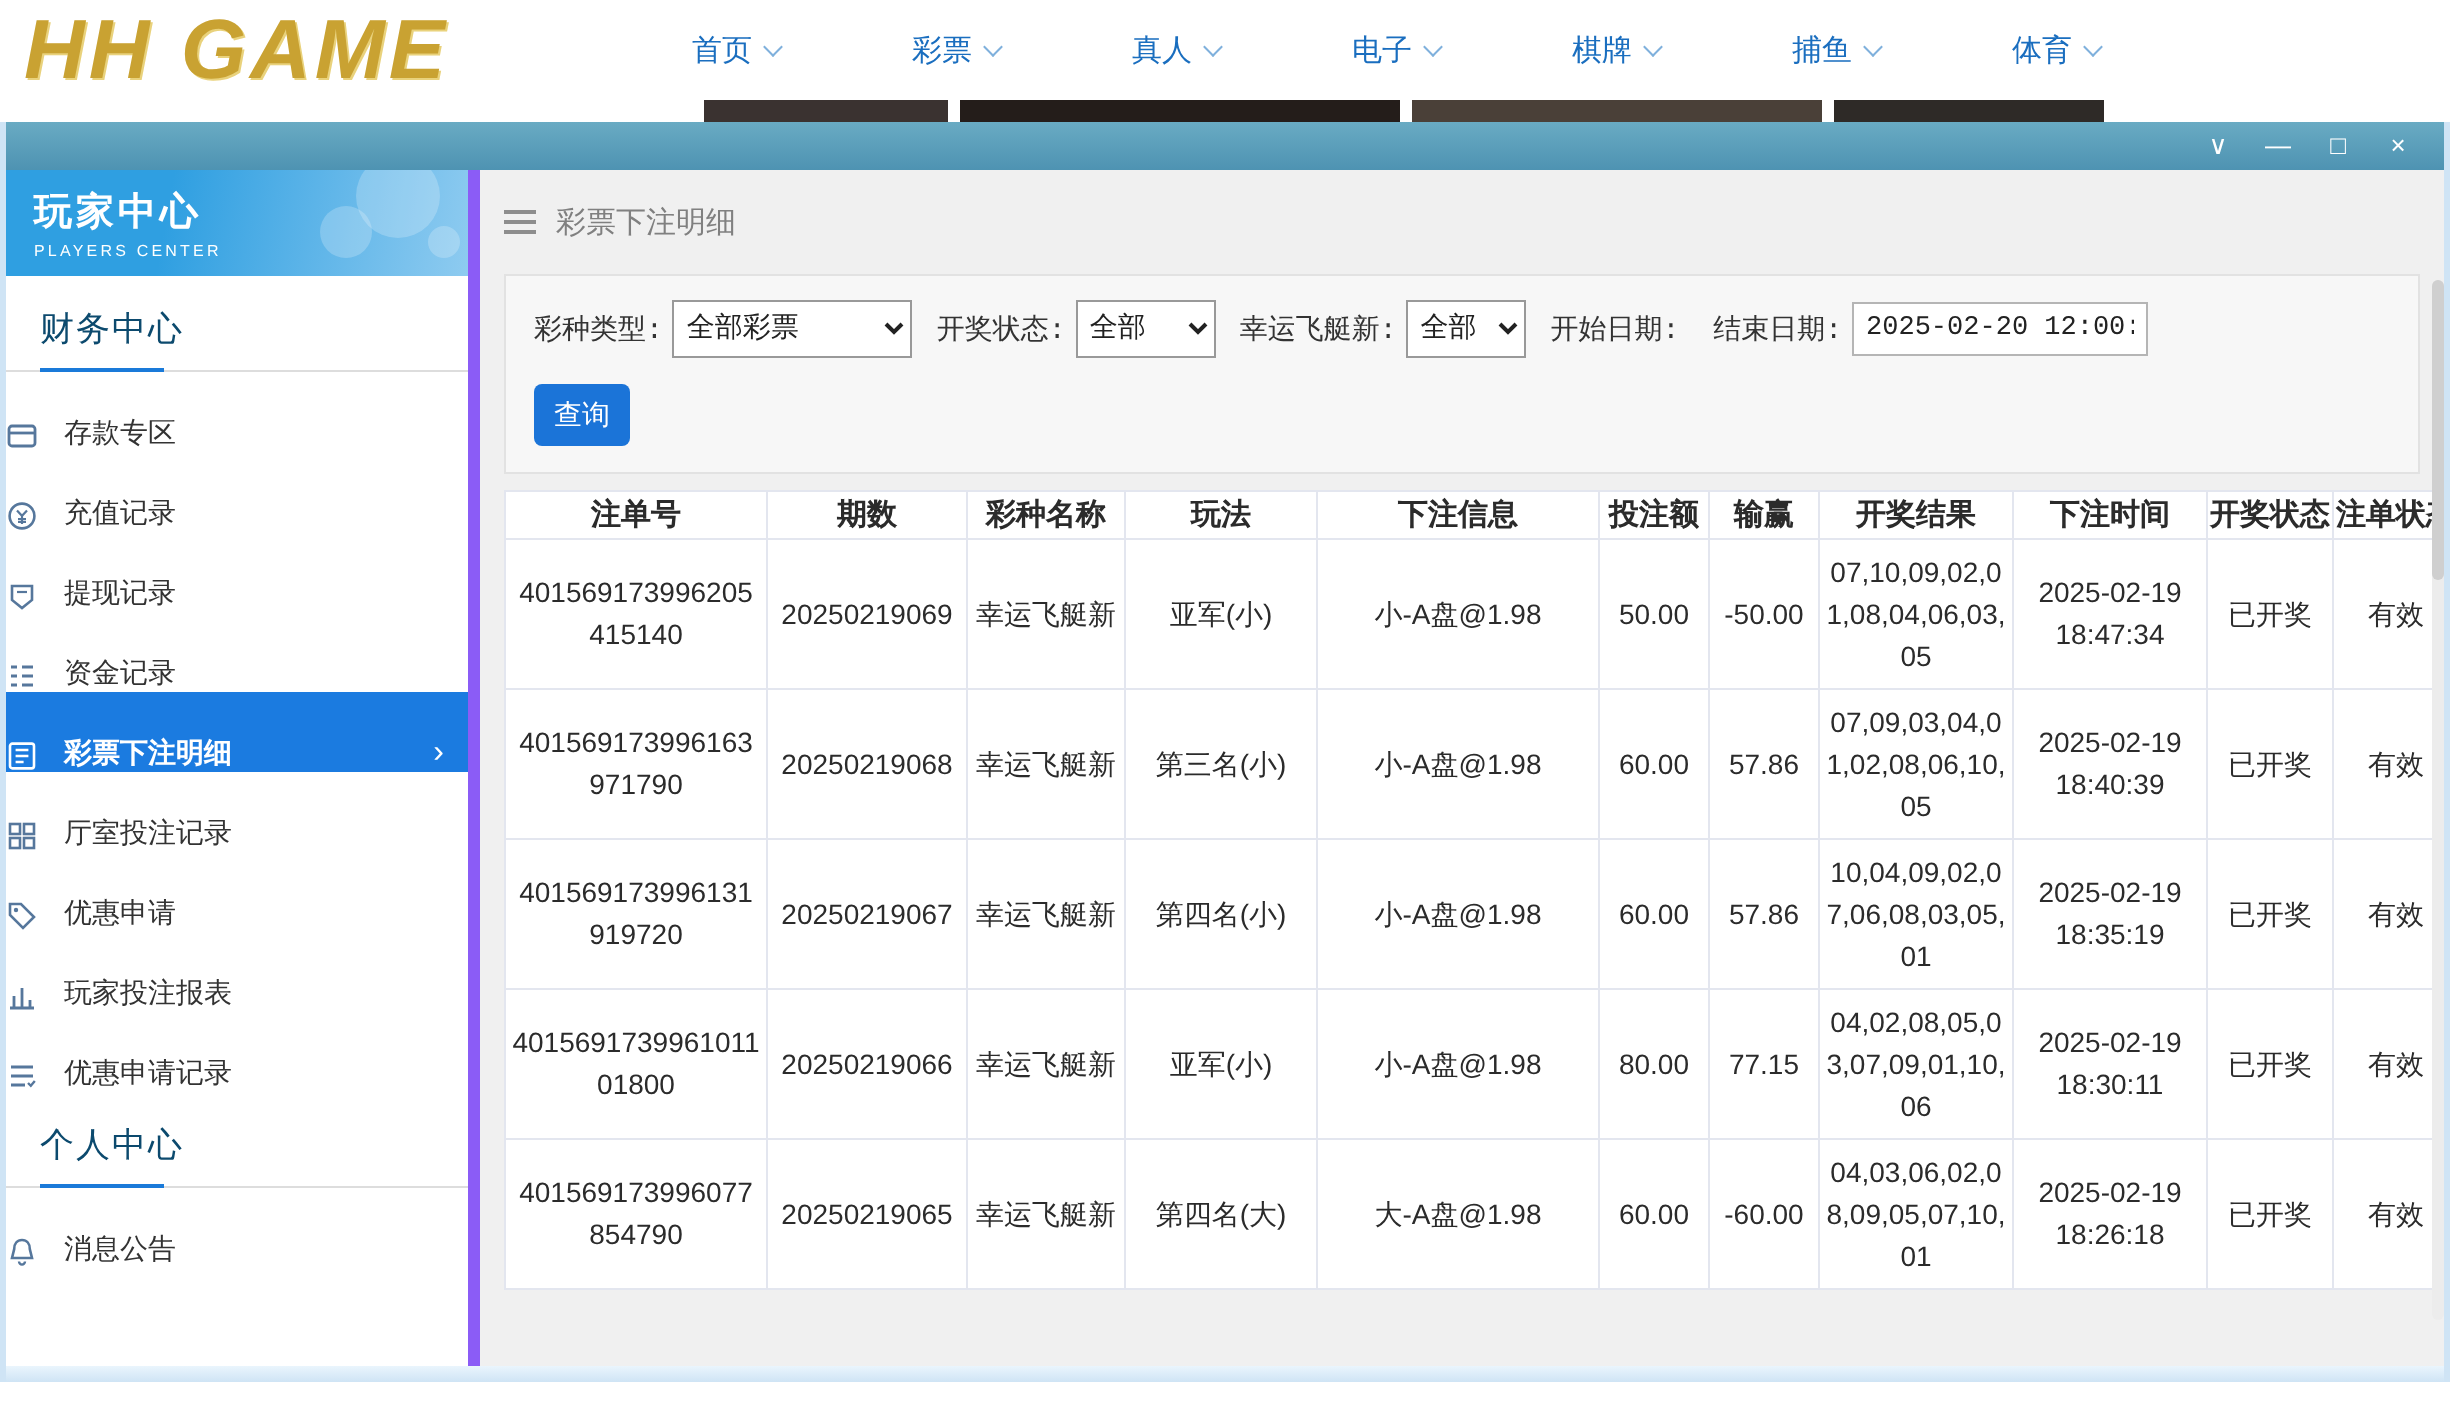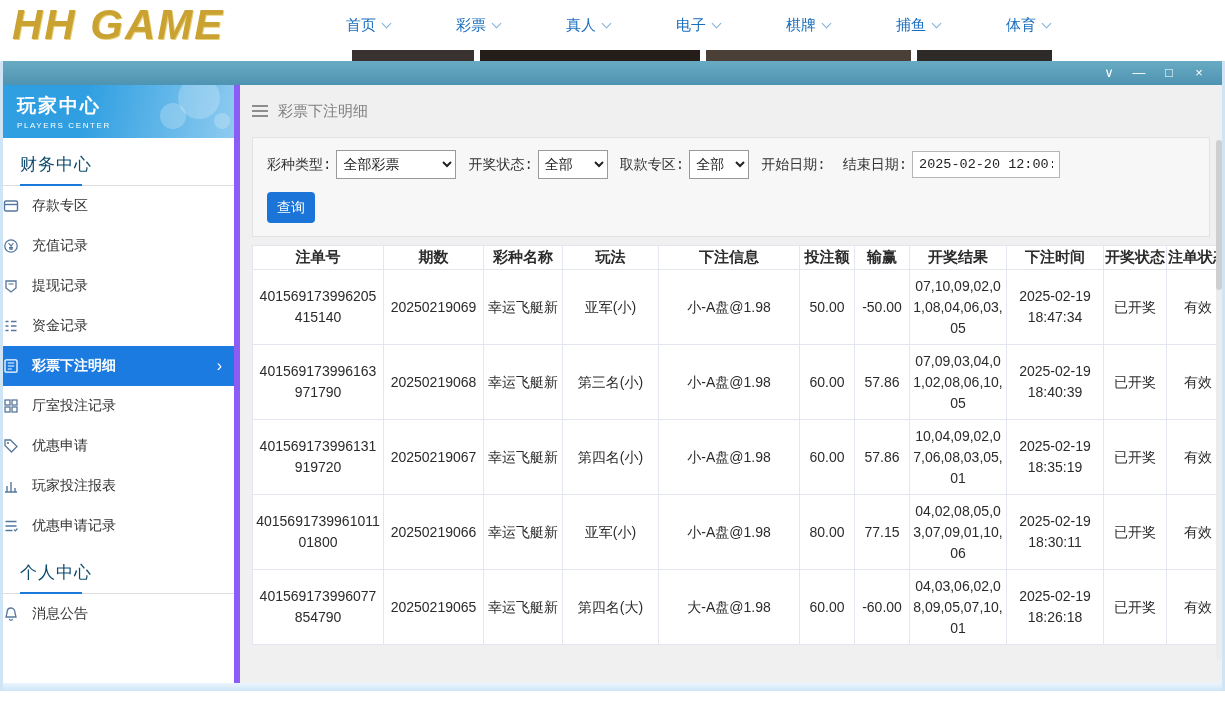--- a/index.html
+++ b/index.html
@@ -31,21 +31,21 @@
   
   .sidebar { width:237px; background:#fff; border-right:6px solid #8b5cf6; overflow:hidden; flex:none; }
   .sidebar-header { height:53px; background:linear-gradient(100deg,#2f9fe1 35%,#8ecbf0);
                     color:#fff; padding:8px 0 0 14px; position:relative; overflow:hidden; }
   .sidebar-header .circ { position:absolute; border-radius:50%; background:rgba(255,255,255,0.22); }
   .sidebar-title { font-size:19px; font-weight:bold; letter-spacing:2px; }
   .sidebar-subtitle { font-size:8px; letter-spacing:1.6px; margin-top:2px; }
   .section-title { position:relative; font-size:17px; color:#0c4a6e; padding:15px 0 9px 17px;
                    border-bottom:1px solid #ddd; letter-spacing:1px; }
   .section-title .underline { position:absolute; left:17px; bottom:-1px; width:62px; height:2px; background:#1a7ad9; }
-  .side-item { height:40px; display:flex; align-items:center; gap:13px;
+  .side-item { height:40px; display:flex; align-items:flex-end; gap:13px;
                font-size:14px; color:#333; cursor:pointer; position:relative; }
   .side-item .s-icon { width:16px; height:16px; color:#56779c; display:inline-flex; }
   .side-item .s-icon svg { width:16px; height:16px; }
   .side-item.active { background:#1b7be0; color:#fff; font-weight:bold; }
   .side-item.active .s-icon { color:#fff; }
   .side-item .arrow { position:absolute; right:12px; color:#fff; font-size:16px; font-weight:normal; }
 
   
   .main { flex:1; padding:0 12px; overflow:hidden; position:relative; background:#f0f0f0; }
   .page-header { height:52px; display:flex; align-items:center; gap:10px; color:#808080; font-size:15px; }
@@ -243,21 +243,21 @@
           </span>
         <span>彩票下注明细</span>
       </div>
 
       <div class="filter-panel">
         <div class="filter-row">
           <span class="f-label">彩种类型:</span>
           <select class="sel-type"><option>全部彩票</option></select>
           <span class="f-label gap">开奖状态:</span>
           <select class="sel-draw"><option>全部</option></select>
-          <span class="f-label gap">取款专区:</span>
+          <span class="f-label gap">幸运飞艇新:</span>
           <select class="sel-order"><option>全部</option></select>
           <span class="f-label gap">开始日期:</span>
           <span class="f-label gap">结束日期:</span>
           <input class="date-input" value="2025-02-20 12:00:00" style="">
         </div>
         <button class="query-btn">查询</button>
       </div>
 
       <table class="data-table">
         <colgroup>

